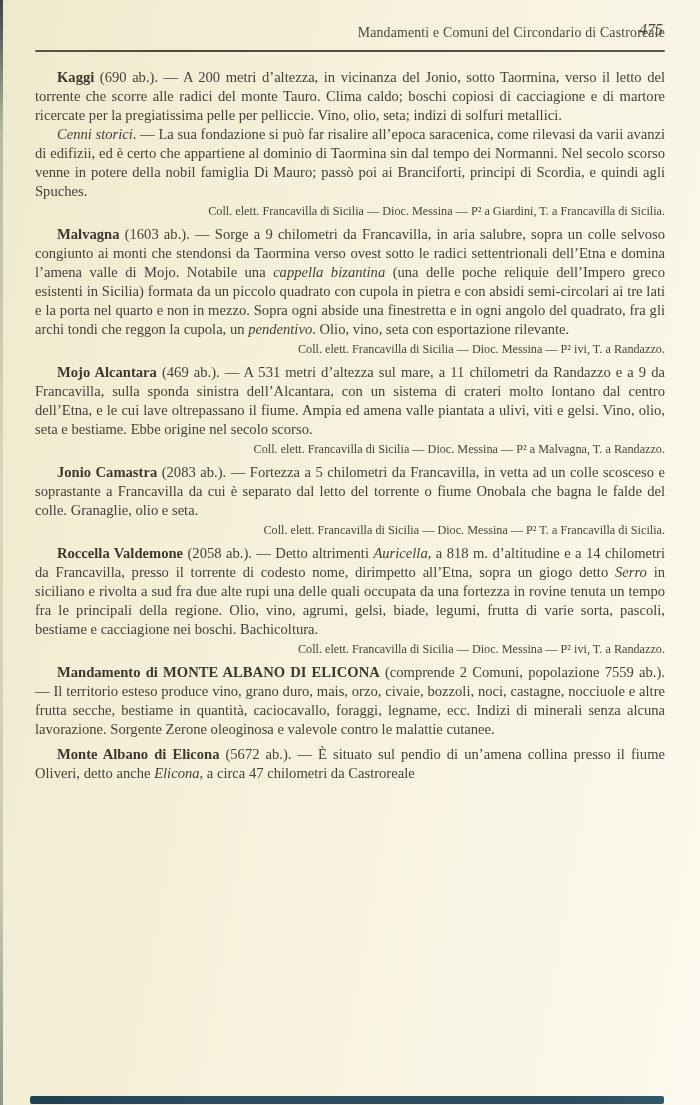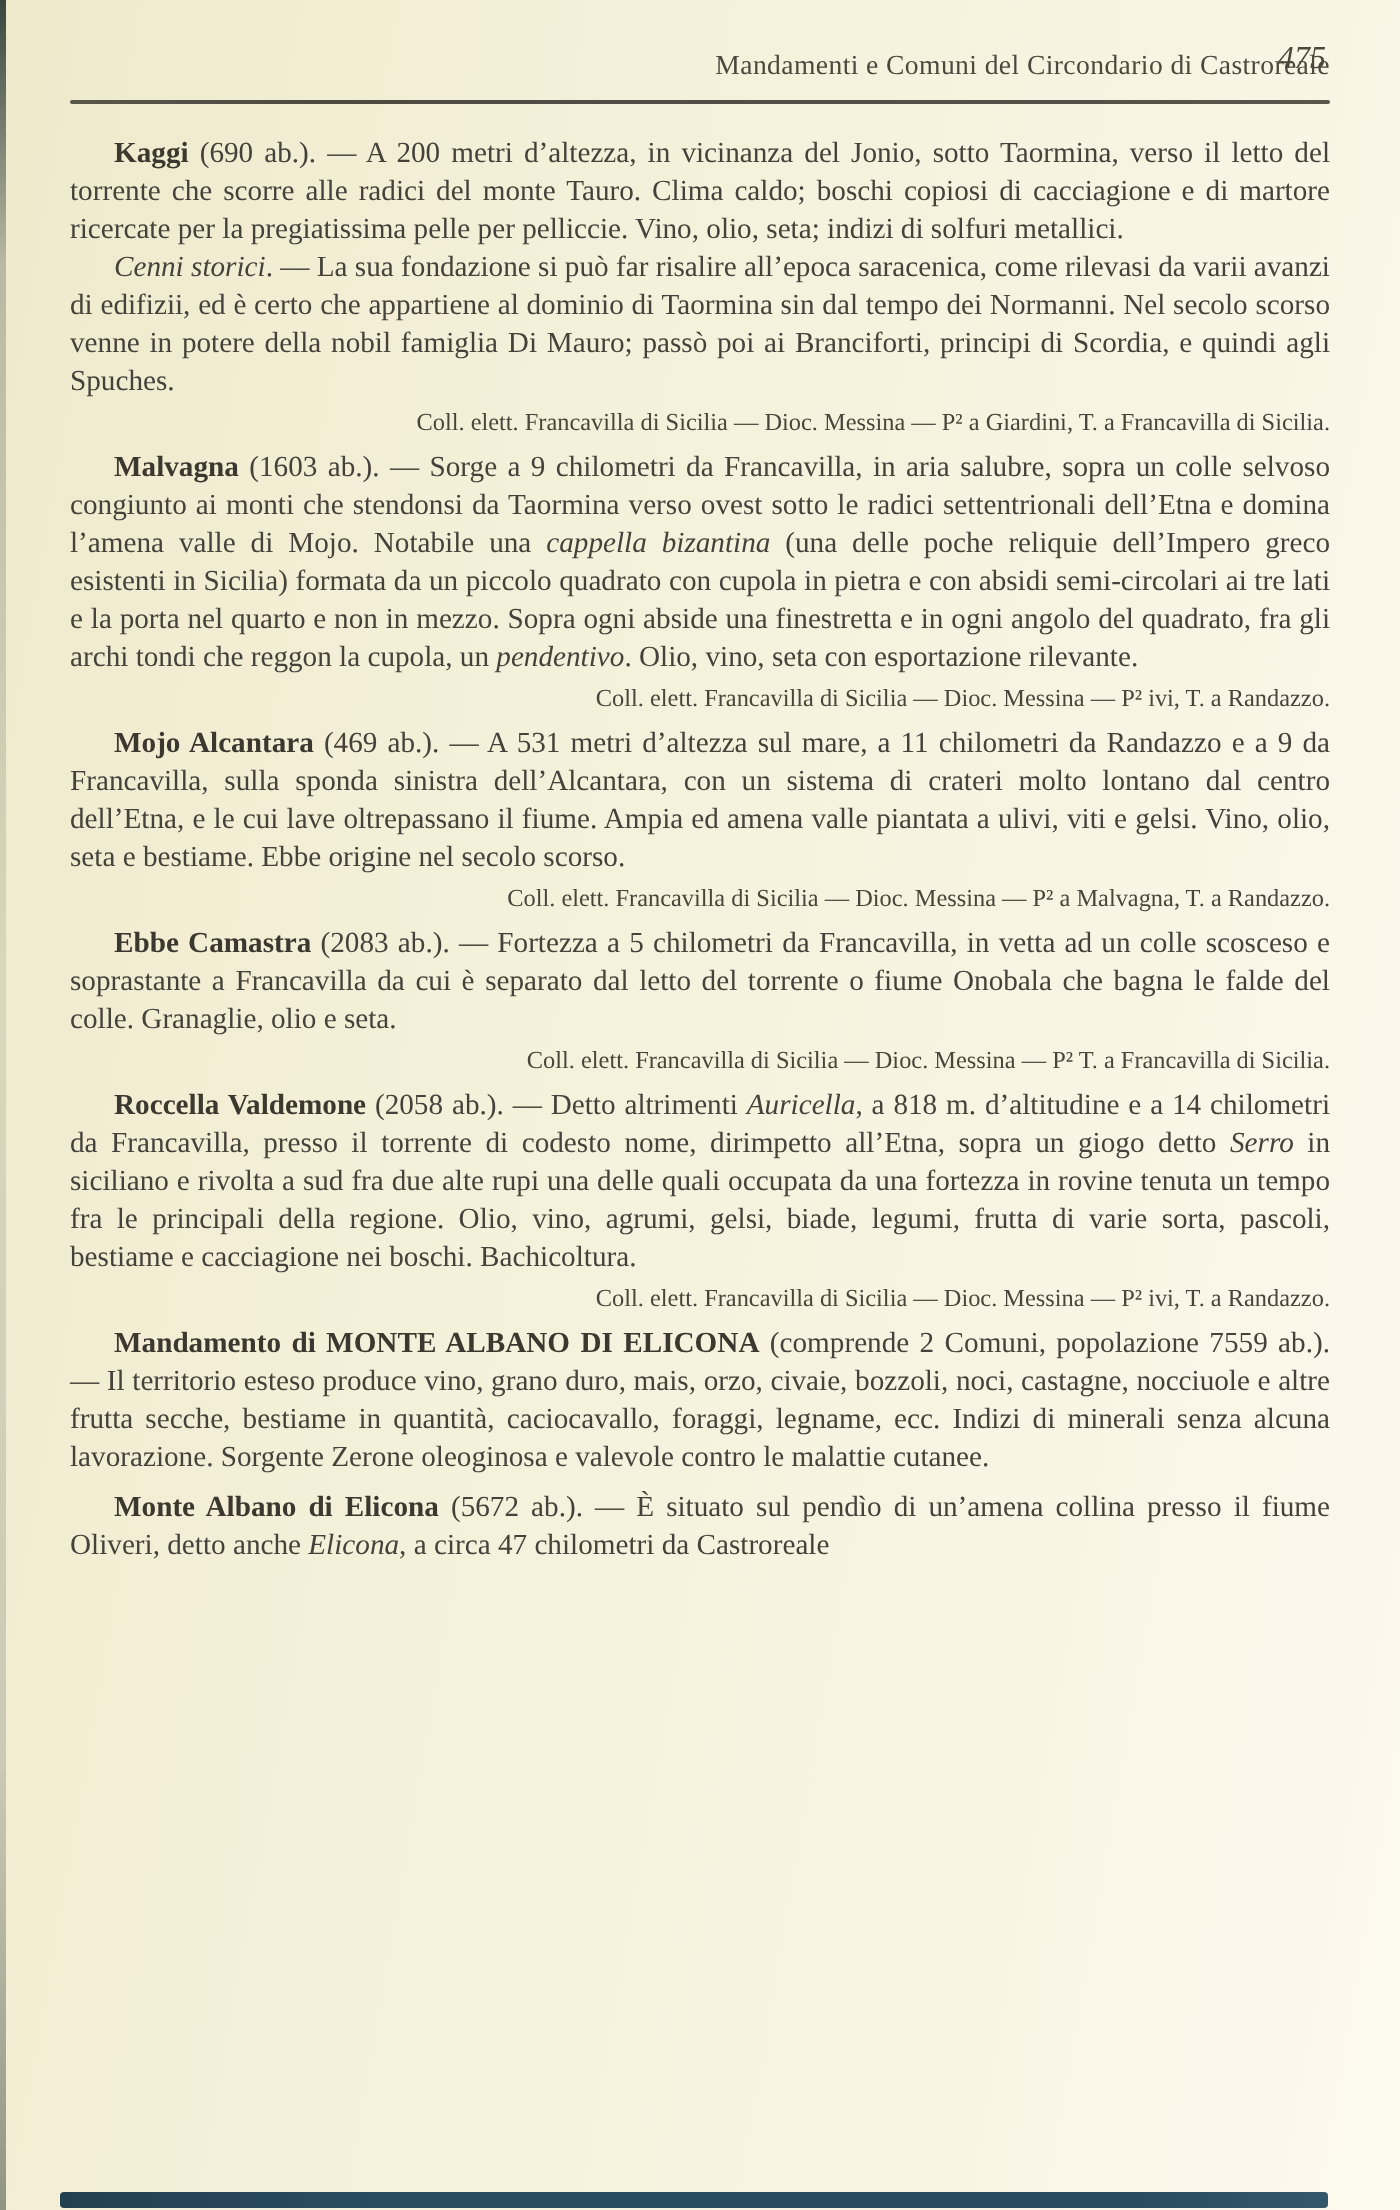--- a/index.html
+++ b/index.html
@@ -61,21 +61,21 @@
   <div class="rule"></div>
 
   <main id="body-main">
       <p class="entry"><span class="s-b">Kaggi</span><span> (690 ab.). — A 200 metri d’altezza, in vicinanza del Jonio, sotto Taormina, verso il letto del torrente che scorre alle radici del monte Tauro. Clima caldo; boschi copiosi di cacciagione e di martore ricercate per la pregiatissima pelle per pelliccie. Vino, olio, seta; indizi di solfuri metallici.</span></p>
       <p class="note"><span class="s-i">Cenni storici</span><span>. — La sua fondazione si può far risalire all’epoca saracenica, come rilevasi da varii avanzi di edifizii, ed è certo che appartiene al dominio di Taormina sin dal tempo dei Normanni. Nel secolo scorso venne in potere della nobil famiglia Di Mauro; passò poi ai Branciforti, principi di Scordia, e quindi agli Spuches.</span></p>
       <p class="coll"><span>Coll. elett. Francavilla di Sicilia — Dioc. Messina — P² a Giardini, T. a Francavilla di Sicilia.</span></p>
       <p class="entry"><span class="s-b">Malvagna</span><span> (1603 ab.). — Sorge a 9 chilometri da Francavilla, in aria salubre, sopra un colle selvoso congiunto ai monti che stendonsi da Taormina verso ovest sotto le radici settentrionali dell’Etna e domina l’amena valle di Mojo. Notabile una </span><span class="s-i">cappella bizantina</span><span> (una delle poche reliquie dell’Impero greco esistenti in Sicilia) formata da un piccolo quadrato con cupola in pietra e con absidi semi-circolari ai tre lati e la porta nel quarto e non in mezzo. Sopra ogni abside una finestretta e in ogni angolo del quadrato, fra gli archi tondi che reggon la cupola, un </span><span class="s-i">pendentivo</span><span>. Olio, vino, seta con esportazione rilevante.</span></p>
       <p class="coll"><span>Coll. elett. Francavilla di Sicilia — Dioc. Messina — P² ivi, T. a Randazzo.</span></p>
       <p class="entry"><span class="s-b">Mojo Alcantara</span><span> (469 ab.). — A 531 metri d’altezza sul mare, a 11 chilometri da Randazzo e a 9 da Francavilla, sulla sponda sinistra dell’Alcantara, con un sistema di crateri molto lontano dal centro dell’Etna, e le cui lave oltrepassano il fiume. Ampia ed amena valle piantata a ulivi, viti e gelsi. Vino, olio, seta e bestiame. Ebbe origine nel secolo scorso.</span></p>
       <p class="coll"><span>Coll. elett. Francavilla di Sicilia — Dioc. Messina — P² a Malvagna, T. a Randazzo.</span></p>
-      <p class="entry"><span class="s-b">Ebbe Camastra</span><span> (2083 ab.). — Fortezza a 5 chilometri da Francavilla, in vetta ad un colle scosceso e soprastante a Francavilla da cui è separato dal letto del torrente o fiume Onobala che bagna le falde del colle. Granaglie, olio e seta.</span></p>
+      <p class="entry"><span class="s-b">Jonio Camastra</span><span> (2083 ab.). — Fortezza a 5 chilometri da Francavilla, in vetta ad un colle scosceso e soprastante a Francavilla da cui è separato dal letto del torrente o fiume Onobala che bagna le falde del colle. Granaglie, olio e seta.</span></p>
       <p class="coll"><span>Coll. elett. Francavilla di Sicilia — Dioc. Messina — P² T. a Francavilla di Sicilia.</span></p>
       <p class="entry"><span class="s-b">Roccella Valdemone</span><span> (2058 ab.). — Detto altrimenti </span><span class="s-i">Auricella</span><span>, a 818 m. d’altitudine e a 14 chilometri da Francavilla, presso il torrente di codesto nome, dirimpetto all’Etna, sopra un giogo detto </span><span class="s-i">Serro</span><span> in siciliano e rivolta a sud fra due alte rupi una delle quali occupata da una fortezza in rovine tenuta un tempo fra le principali della regione. Olio, vino, agrumi, gelsi, biade, legumi, frutta di varie sorta, pascoli, bestiame e cacciagione nei boschi. Bachicoltura.</span></p>
       <p class="coll"><span>Coll. elett. Francavilla di Sicilia — Dioc. Messina — P² ivi, T. a Randazzo.</span></p>
       <p class="entry"><span class="s-b">Mandamento di MONTE ALBANO DI ELICONA</span><span> (comprende 2 Comuni, popolazione 7559 ab.). — Il territorio esteso produce vino, grano duro, mais, orzo, civaie, bozzoli, noci, castagne, nocciuole e altre frutta secche, bestiame in quantità, caciocavallo, foraggi, legname, ecc. Indizi di minerali senza alcuna lavorazione. Sorgente Zerone oleoginosa e valevole contro le malattie cutanee.</span></p>
       <p class="entry"><span class="s-b">Monte Albano di Elicona</span><span> (5672 ab.). — È situato sul pendìo di un’amena collina presso il fiume Oliveri, detto anche </span><span class="s-i">Elicona</span><span>, a circa 47 chilometri da Castroreale</span></p>
     </main>
 
   <div class="bottom-bar"></div>
 </div>
 

